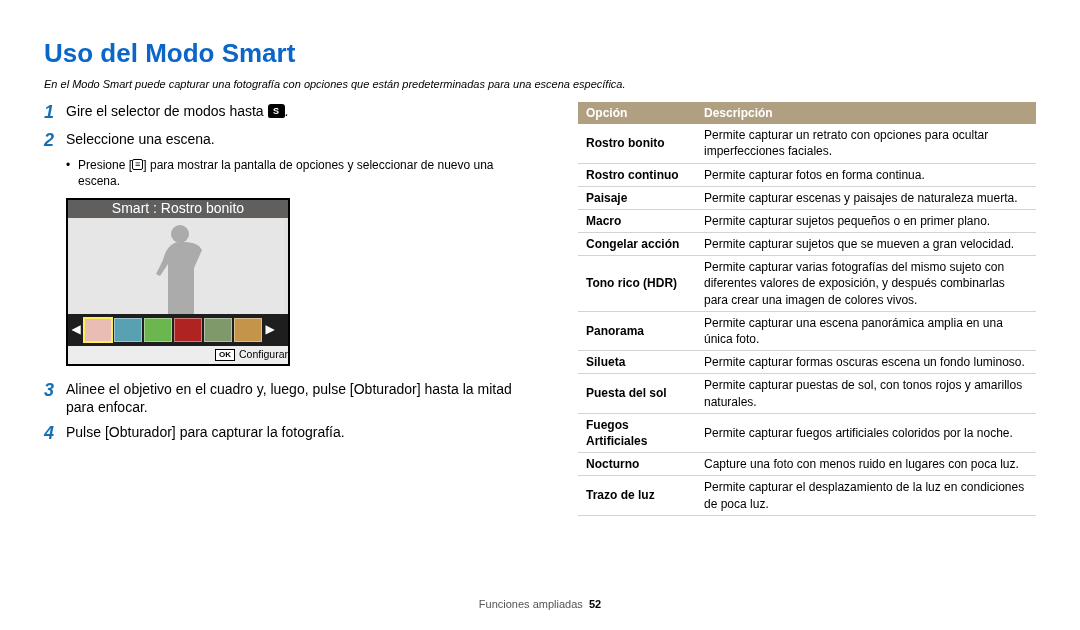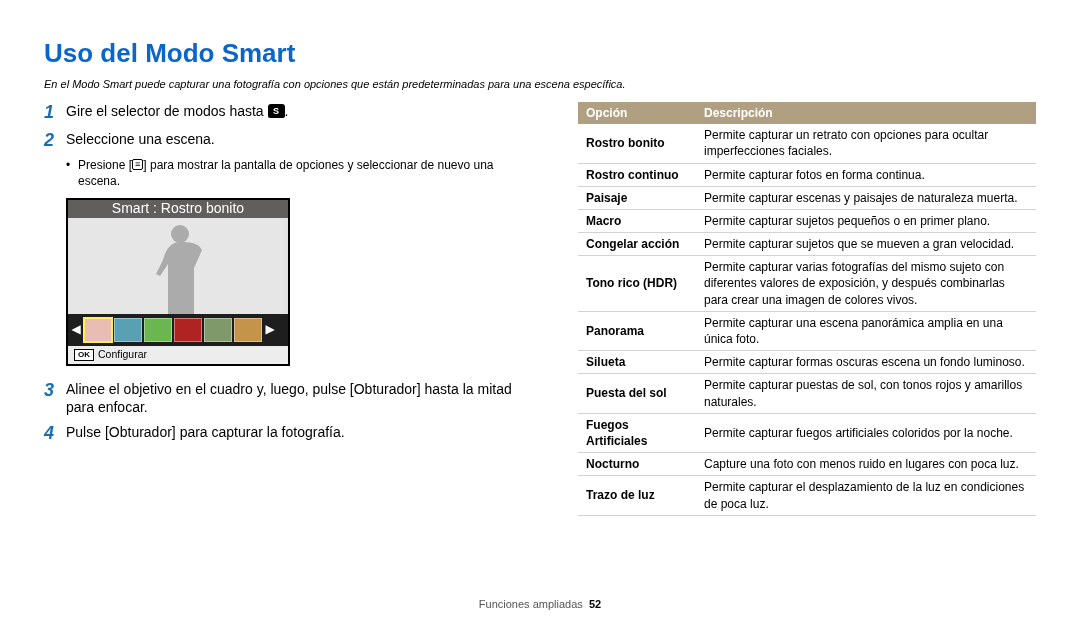--- a/index.html
+++ b/index.html
@@ -142,20 +142,21 @@
   }
   .cam-bottom {
     background: #ededed;
     height: 18px;
     display:flex;
     align-items:center;
     font-size: 10.5px;
     padding-left: 6px;
     gap: 4px;
     font-family: Arial, sans-serif;
+    justify-content: flex-end;
   }
   .ok-box {
     border:1px solid #000;
     background:#fff;
     font-weight:700;
     font-size:8px;
     padding:0 3px;
     line-height:10px;
   }
 

